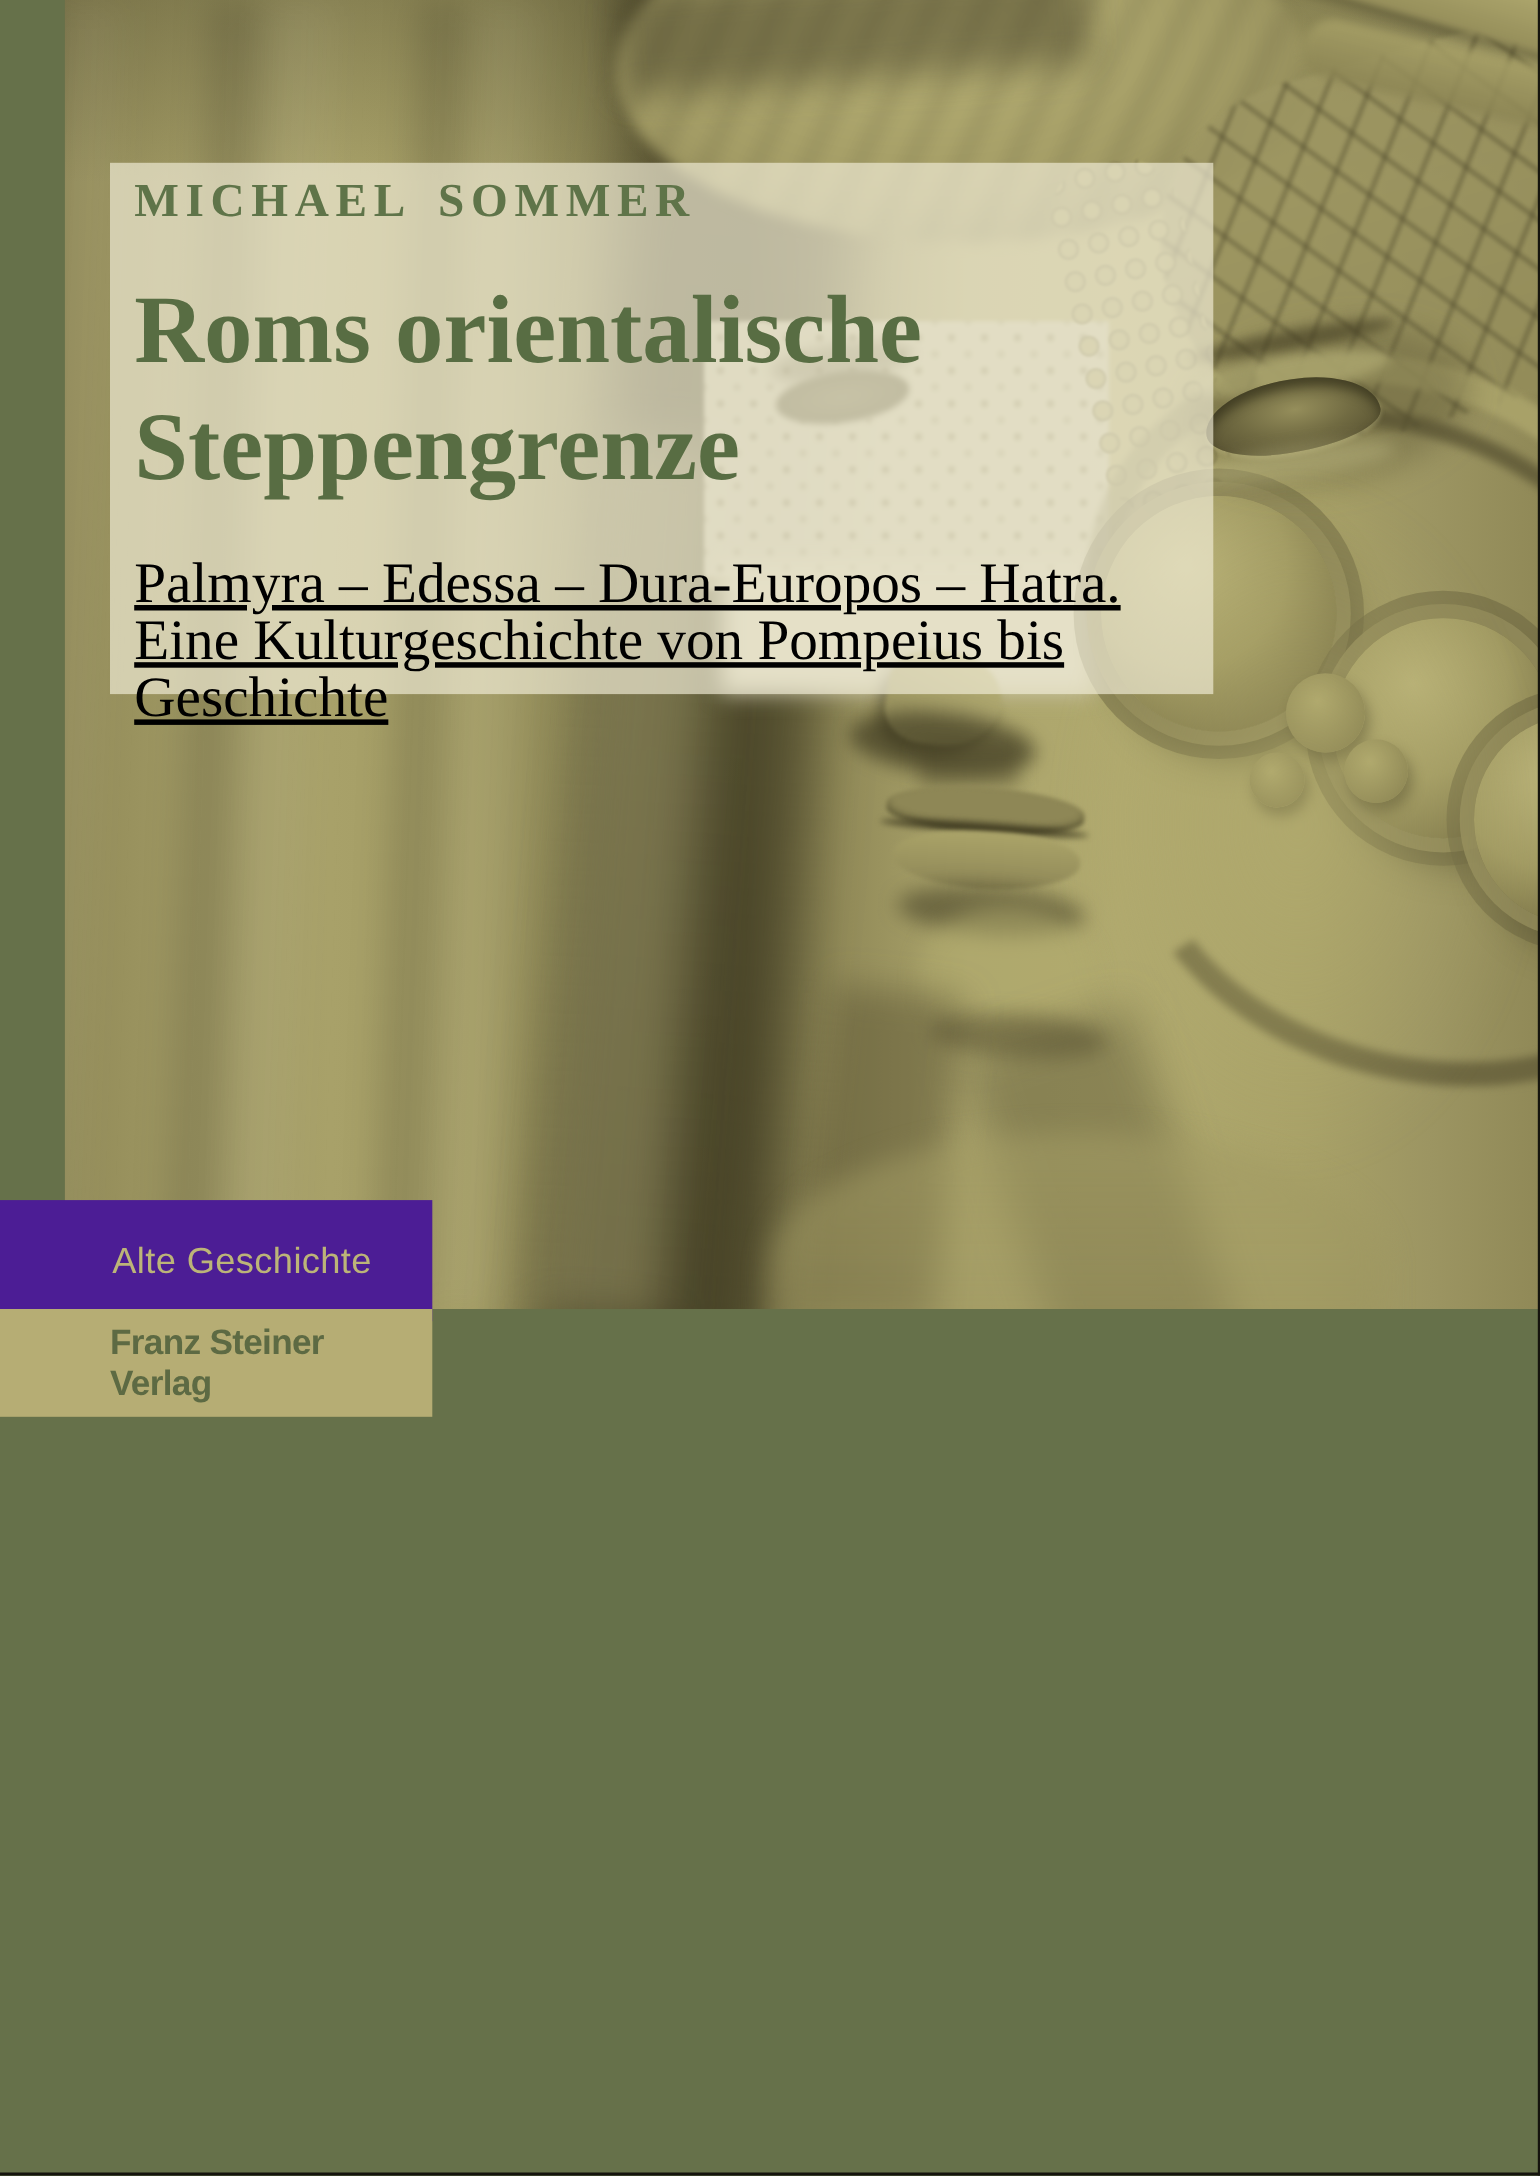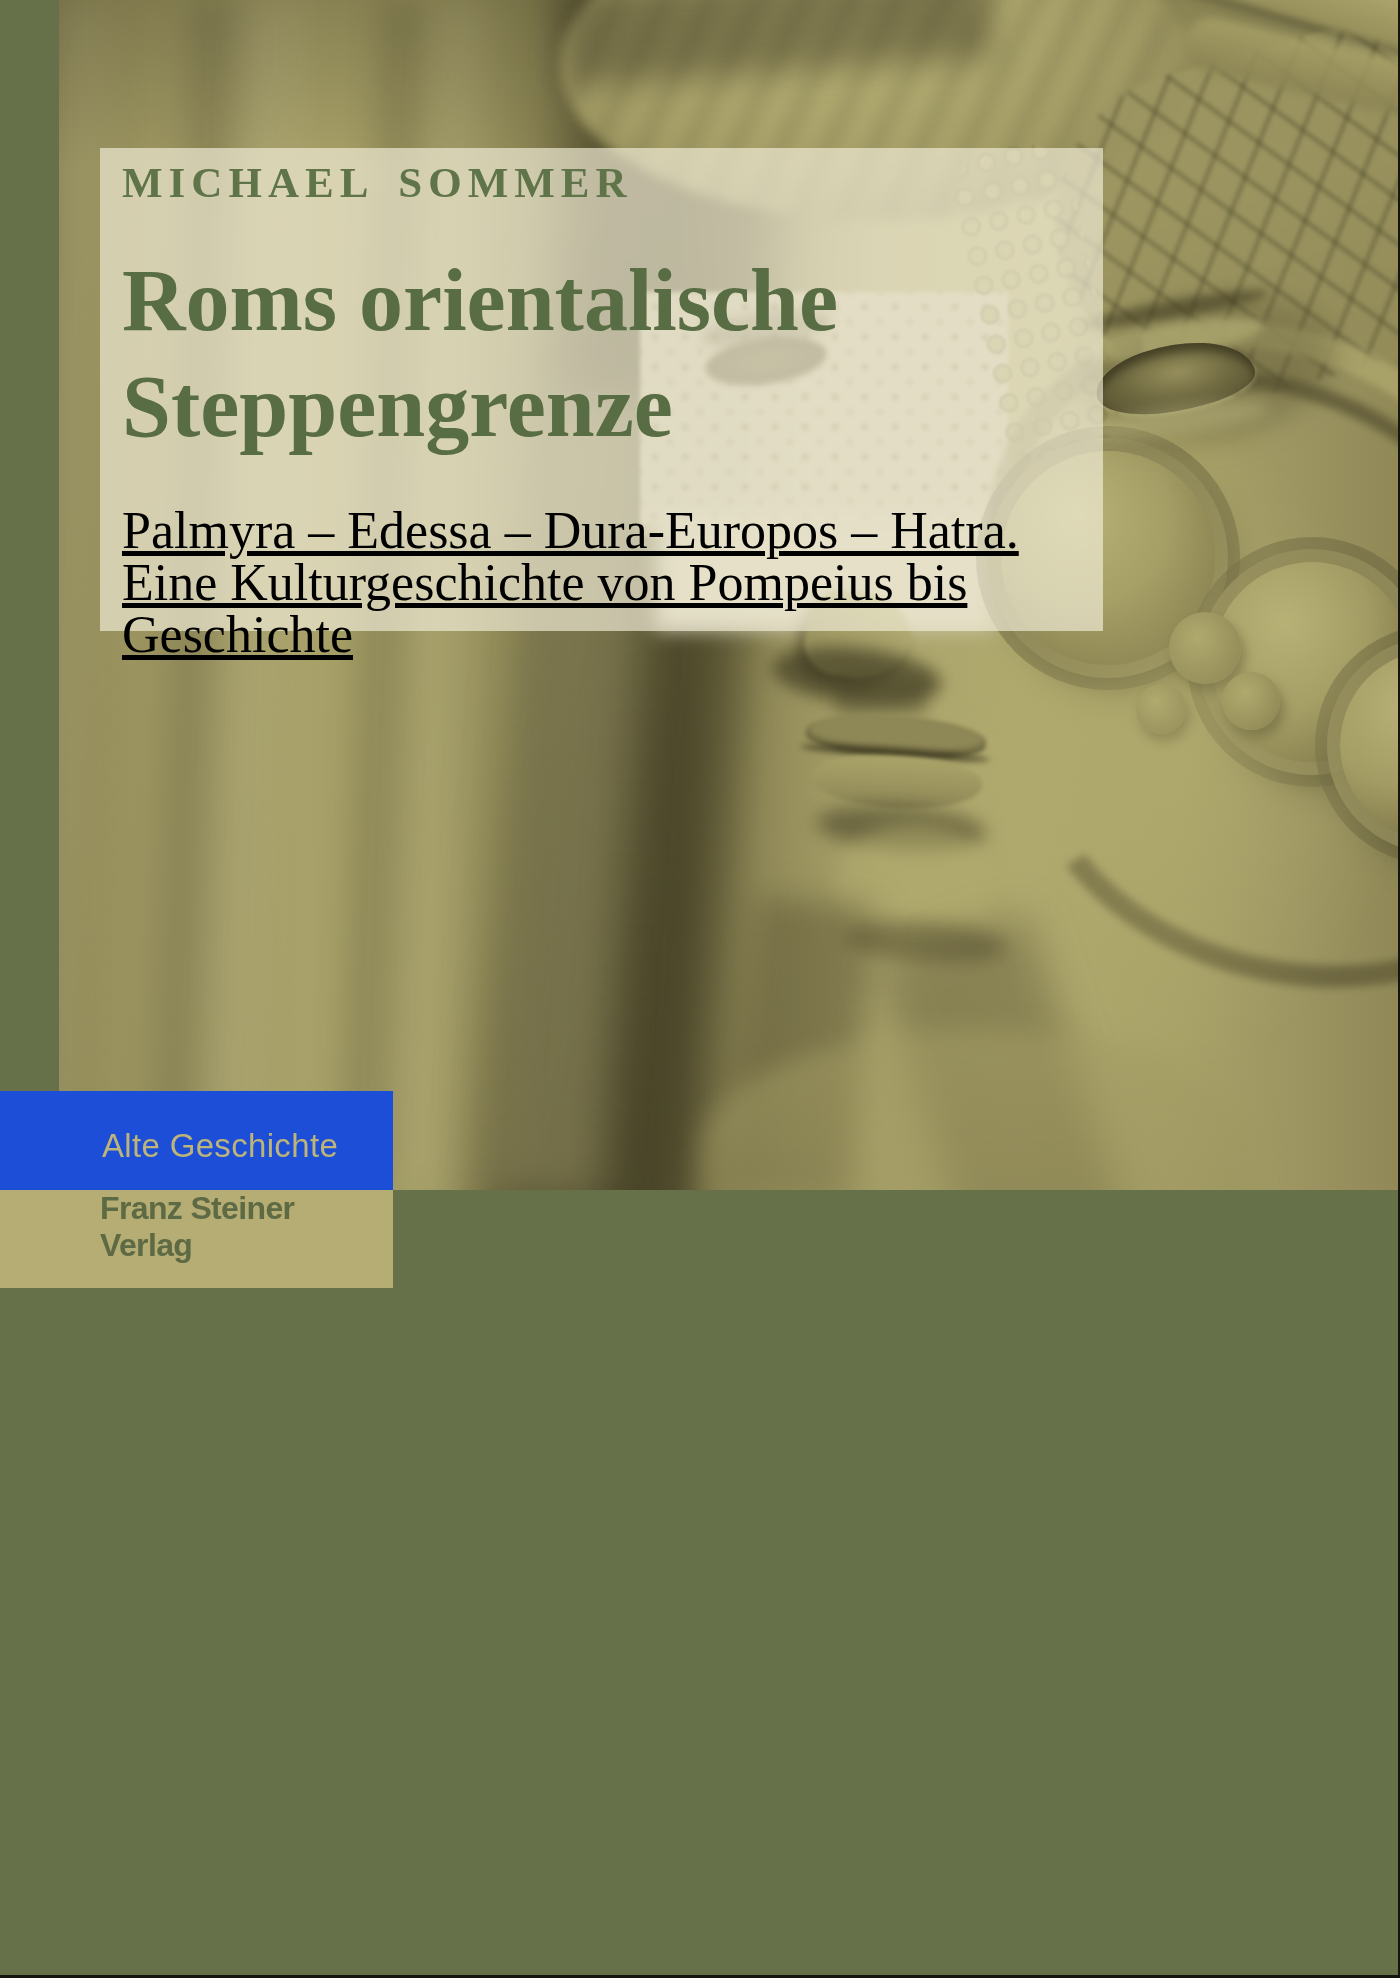--- a/index.html
+++ b/index.html
@@ -115,26 +115,26 @@
   .shoulder{left:700px;top:1030px;width:560px;height:240px;border-radius:50% 50% 0 0;
     background:linear-gradient(180deg, rgba(163,156,100,.6), rgba(148,141,90,.4)); filter:blur(12px);}
   .tie-band1{left:1120px;top:-30px;width:470px;height:64px;border-radius:30px;
     background:linear-gradient(180deg,#B4AD72,#958E5A); transform:rotate(16deg);
     box-shadow:0 6px 10px rgba(50,47,24,.4); filter:blur(3px);}
   .tie-band2{left:1180px;top:60px;width:430px;height:54px;border-radius:30px;opacity:.85;
     background:linear-gradient(180deg,#A9A268,#8A8353); transform:rotate(13deg); filter:blur(4px);}
   
   .left-strip{position:absolute;left:0;top:0;width:59px;height:1190px;background:#66714A;}
   .bottom-block{position:absolute;left:0;top:1190px;width:1400px;height:788px;background:#66714A;}
-  .series-band{position:absolute;left:0;top:1091px;width:393px;height:110px;background:#1d4ed8;
+  .series-band{position:absolute;left:0;top:1091px;width:393px;height:110px;background:#4c1d95;
     display:flex;align-items:center;}
   .series-band span{margin-left:102px;font-family:"Liberation Sans","DejaVu Sans",sans-serif;
     font-size:33px;color:#BCB478;letter-spacing:.01em;}
   .publisher-band{position:absolute;left:0;top:1190px;width:393px;height:98px;background:#B6AD74;
-    display:flex;}
+    display:flex;align-items:center;}
   .publisher-band span{margin-left:100px;font-family:"Liberation Sans","DejaVu Sans",sans-serif;
     font-size:32px;font-weight:bold;color:#5D6A43;letter-spacing:-0.02em;}
   .title-box{position:absolute;left:100px;top:148px;width:1003px;height:483px;
     background:rgba(240,236,214,0.68);}
   .author-line{position:absolute;left:22px;top:10px;font-size:43px;letter-spacing:.14em;
     word-spacing:.22em;font-weight:bold;color:#5F7449;}
   .book-title{position:absolute;left:22px;top:100px;font-size:88px;line-height:106px;
     font-weight:bold;color:#586D43;}
   .book-subtitle{position:absolute;left:22px;top:357px;font-size:52px;line-height:52px;
     color:#000000;text-decoration:underline;}

